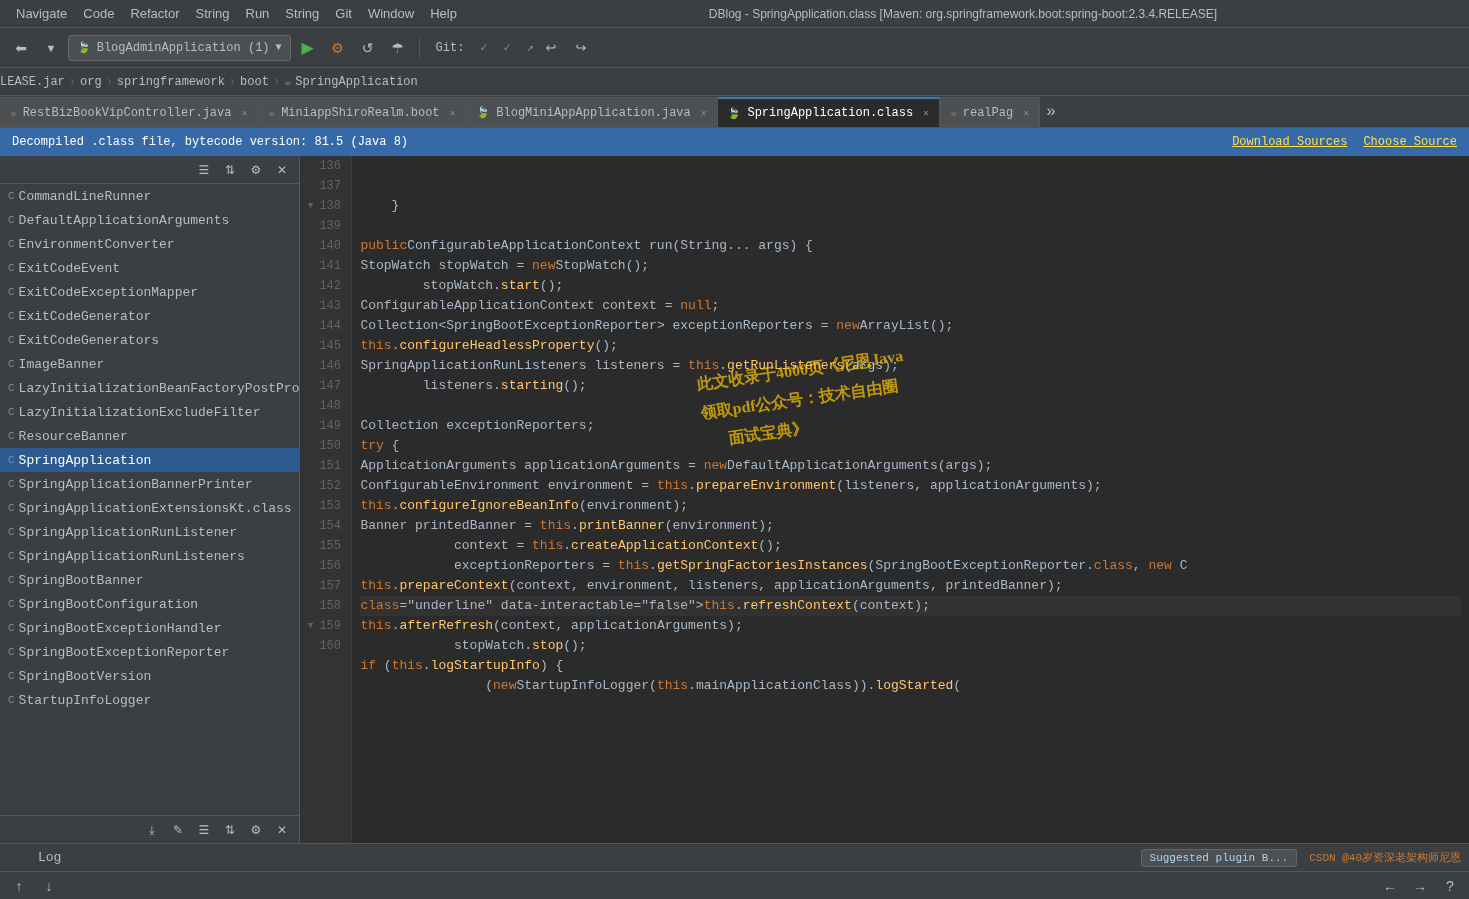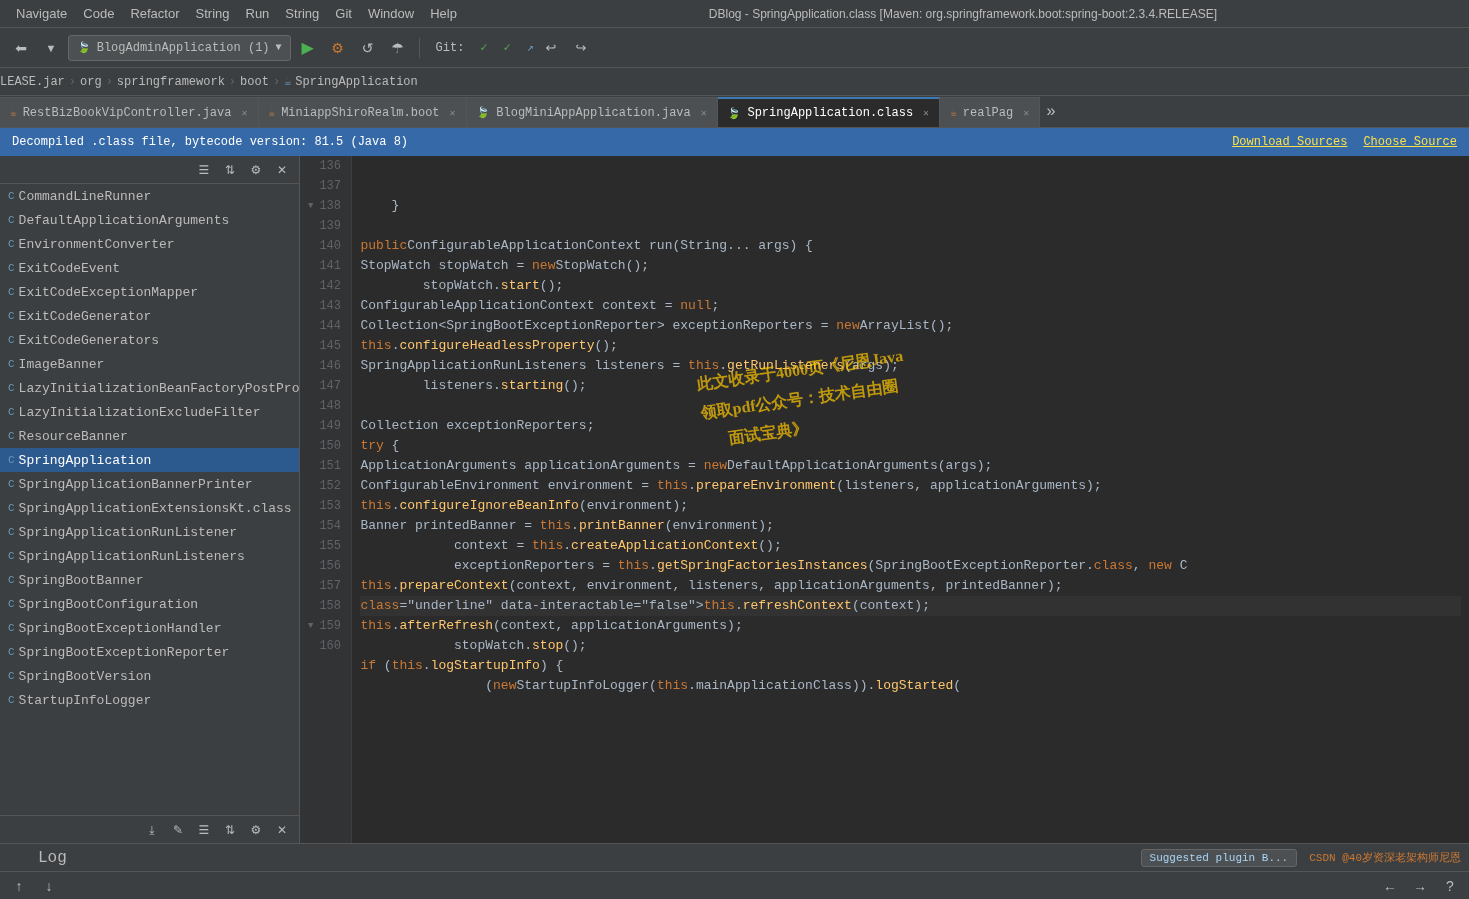--- a/index.html
+++ b/index.html
@@ -271,21 +271,21 @@
     }
     .nav-btn {
       width: 22px; height: 22px;
       background: transparent;
       border: none;
       color: #bbbbbb;
       cursor: pointer;
       font-size: 14px;
       display: flex; align-items: center; justify-content: center;
     }
-    .bottom-tabs { display: flex; gap: 12px; font-size: 16px; color: #bbbbbb; }
+    .bottom-tabs { display: flex; gap: 12px; font-size: 13px; color: #bbbbbb; }
     .bottom-tabs span { cursor: pointer; padding: 2px 6px; }
     
     .suggested-plugin {
       background: #4c5052;
       border: 1px solid #666;
       padding: 2px 8px;
       font-size: 11px;
       color: #aad4f5;
       border-radius: 3px;
       cursor: pointer;

